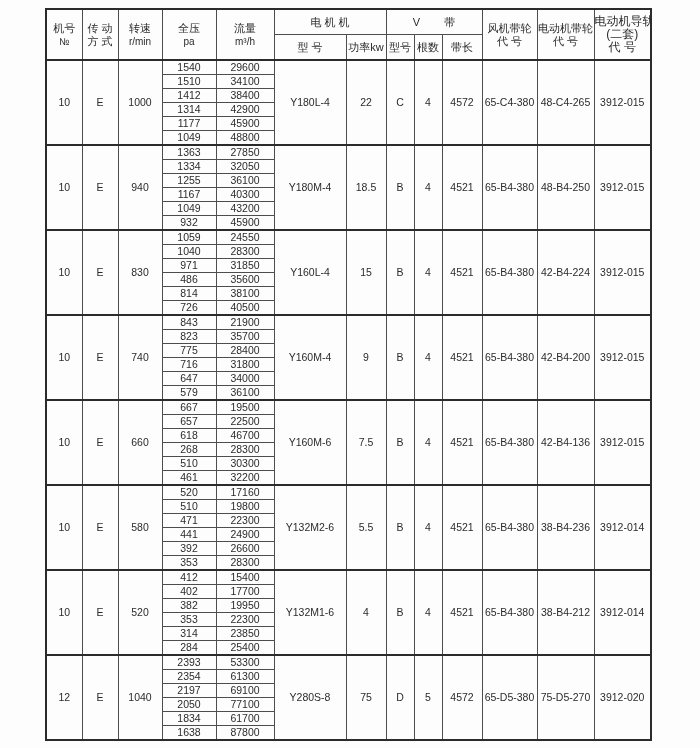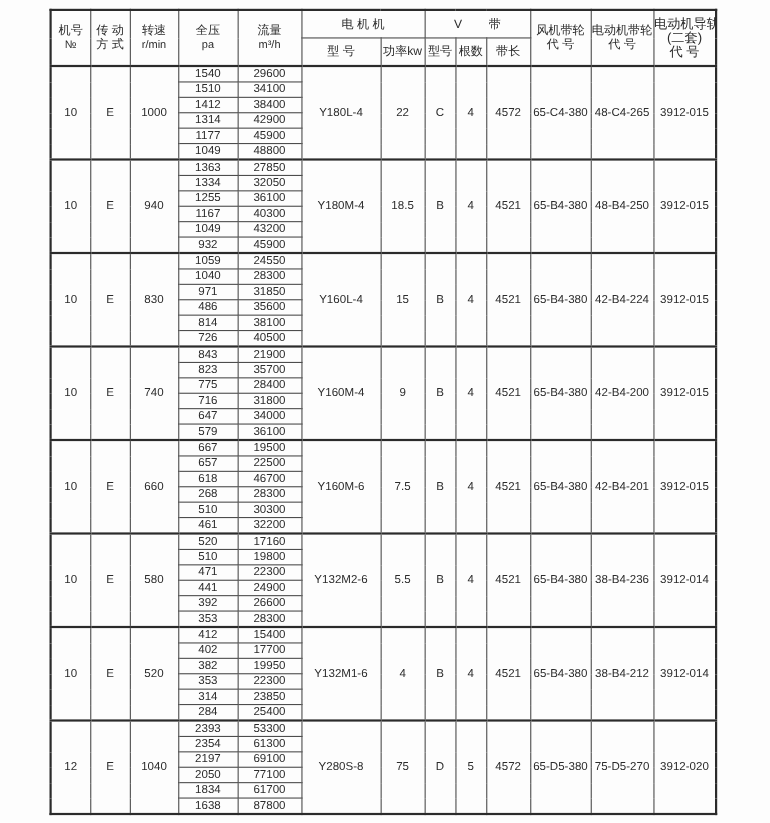--- a/index.html
+++ b/index.html
@@ -277,21 +277,21 @@
           <td rowspan="6">E</td>
           <td rowspan="6">660</td>
           <td>667</td>
           <td>19500</td>
           <td rowspan="6">Y160M-6</td>
           <td rowspan="6">7.5</td>
           <td rowspan="6">B</td>
           <td rowspan="6">4</td>
           <td rowspan="6">4521</td>
           <td rowspan="6">65-B4-380</td>
-          <td rowspan="6">42-B4-201</td>
+          <td rowspan="6">42-B4-136</td>
           <td rowspan="6">3912-015</td>
         </tr>
         <tr>
           <td>657</td>
           <td>22500</td>
         </tr>
         <tr>
           <td>618</td>
           <td>46700</td>
         </tr>

